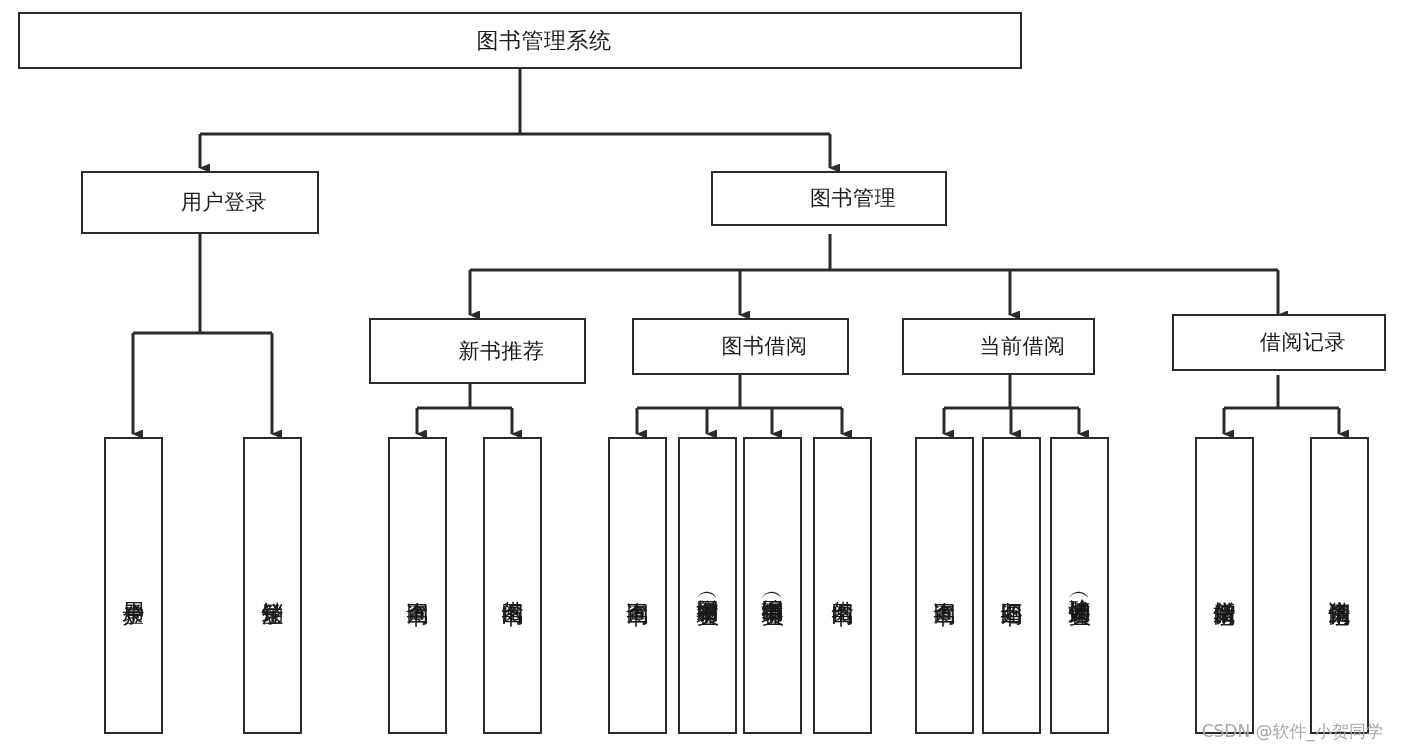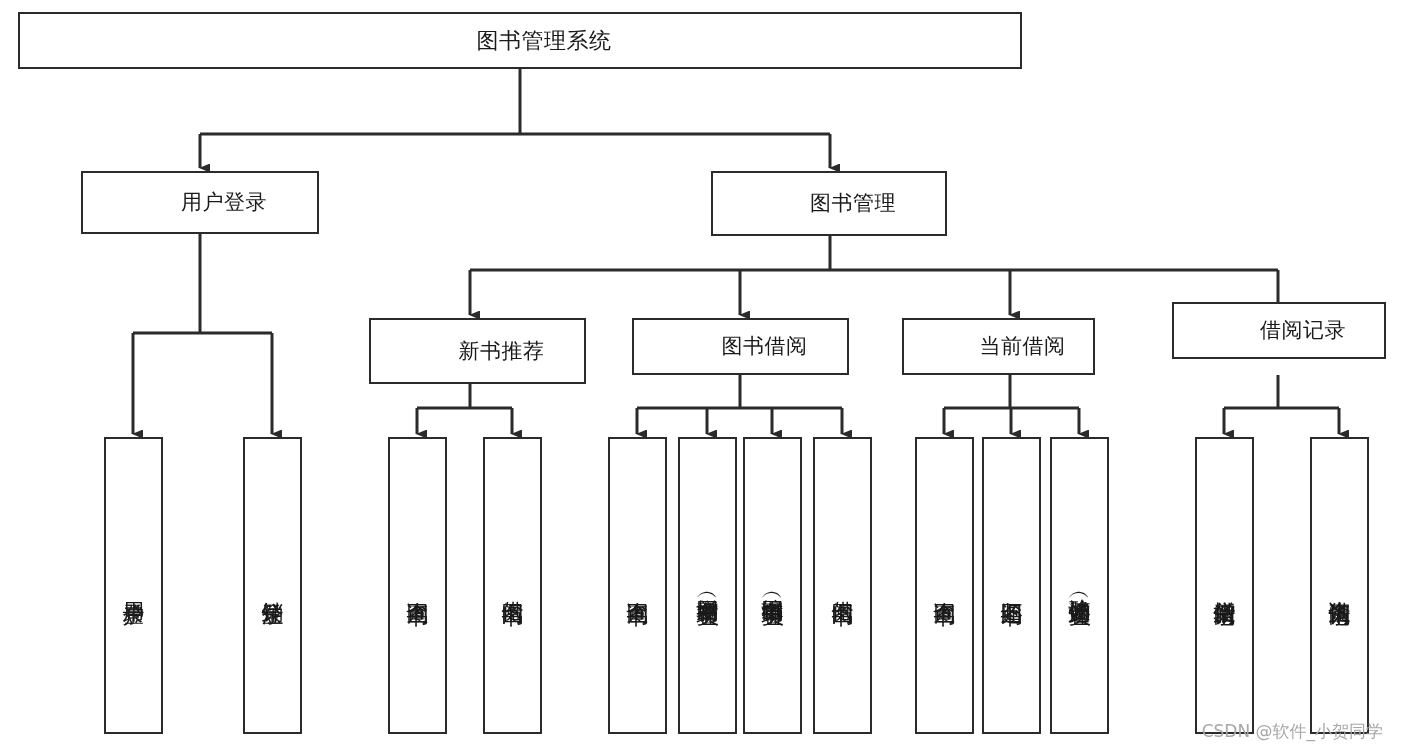--- a/index.html
+++ b/index.html
@@ -41,27 +41,27 @@
     letter-spacing: 0.5px;
     white-space: nowrap;
   }
 
   
   #node-root { left: 18px; top: 12px; width: 1004px; height: 57px; }
   #node-root .node-label { font-size: 22px; }
 
   
   #node-user-login   { left: 81px;  top: 171px; width: 238px; height: 63px; }
-  #node-book-manage  { left: 711px; top: 171px; width: 236px; height: 65px; }
+  #node-book-manage  { left: 711px; top: 171px; width: 236px; height: 55px; }
 
   
   #node-new-book-rec  { left: 362px;  top: 318px; width: 217px; height: 66px; margin-left: 7px; }
   #node-book-borrow   { left: 632px;  top: 318px; width: 217px; height: 57px; }
   #node-current-borrow{ left: 902px;  top: 318px; width: 193px; height: 57px; }
-  #node-borrow-record { left: 1172px; top: 302px; width: 214px; height: 57px; }
+  #node-borrow-record { left: 1172px; top: 314px; width: 214px; height: 57px; }
 
   
   .leaf {
     position: absolute;
     box-sizing: border-box;
     background: #ffffff;
     border: 2px solid #2b2b2b;
     top: 437px;
     height: 297px;
     width: 59px;

